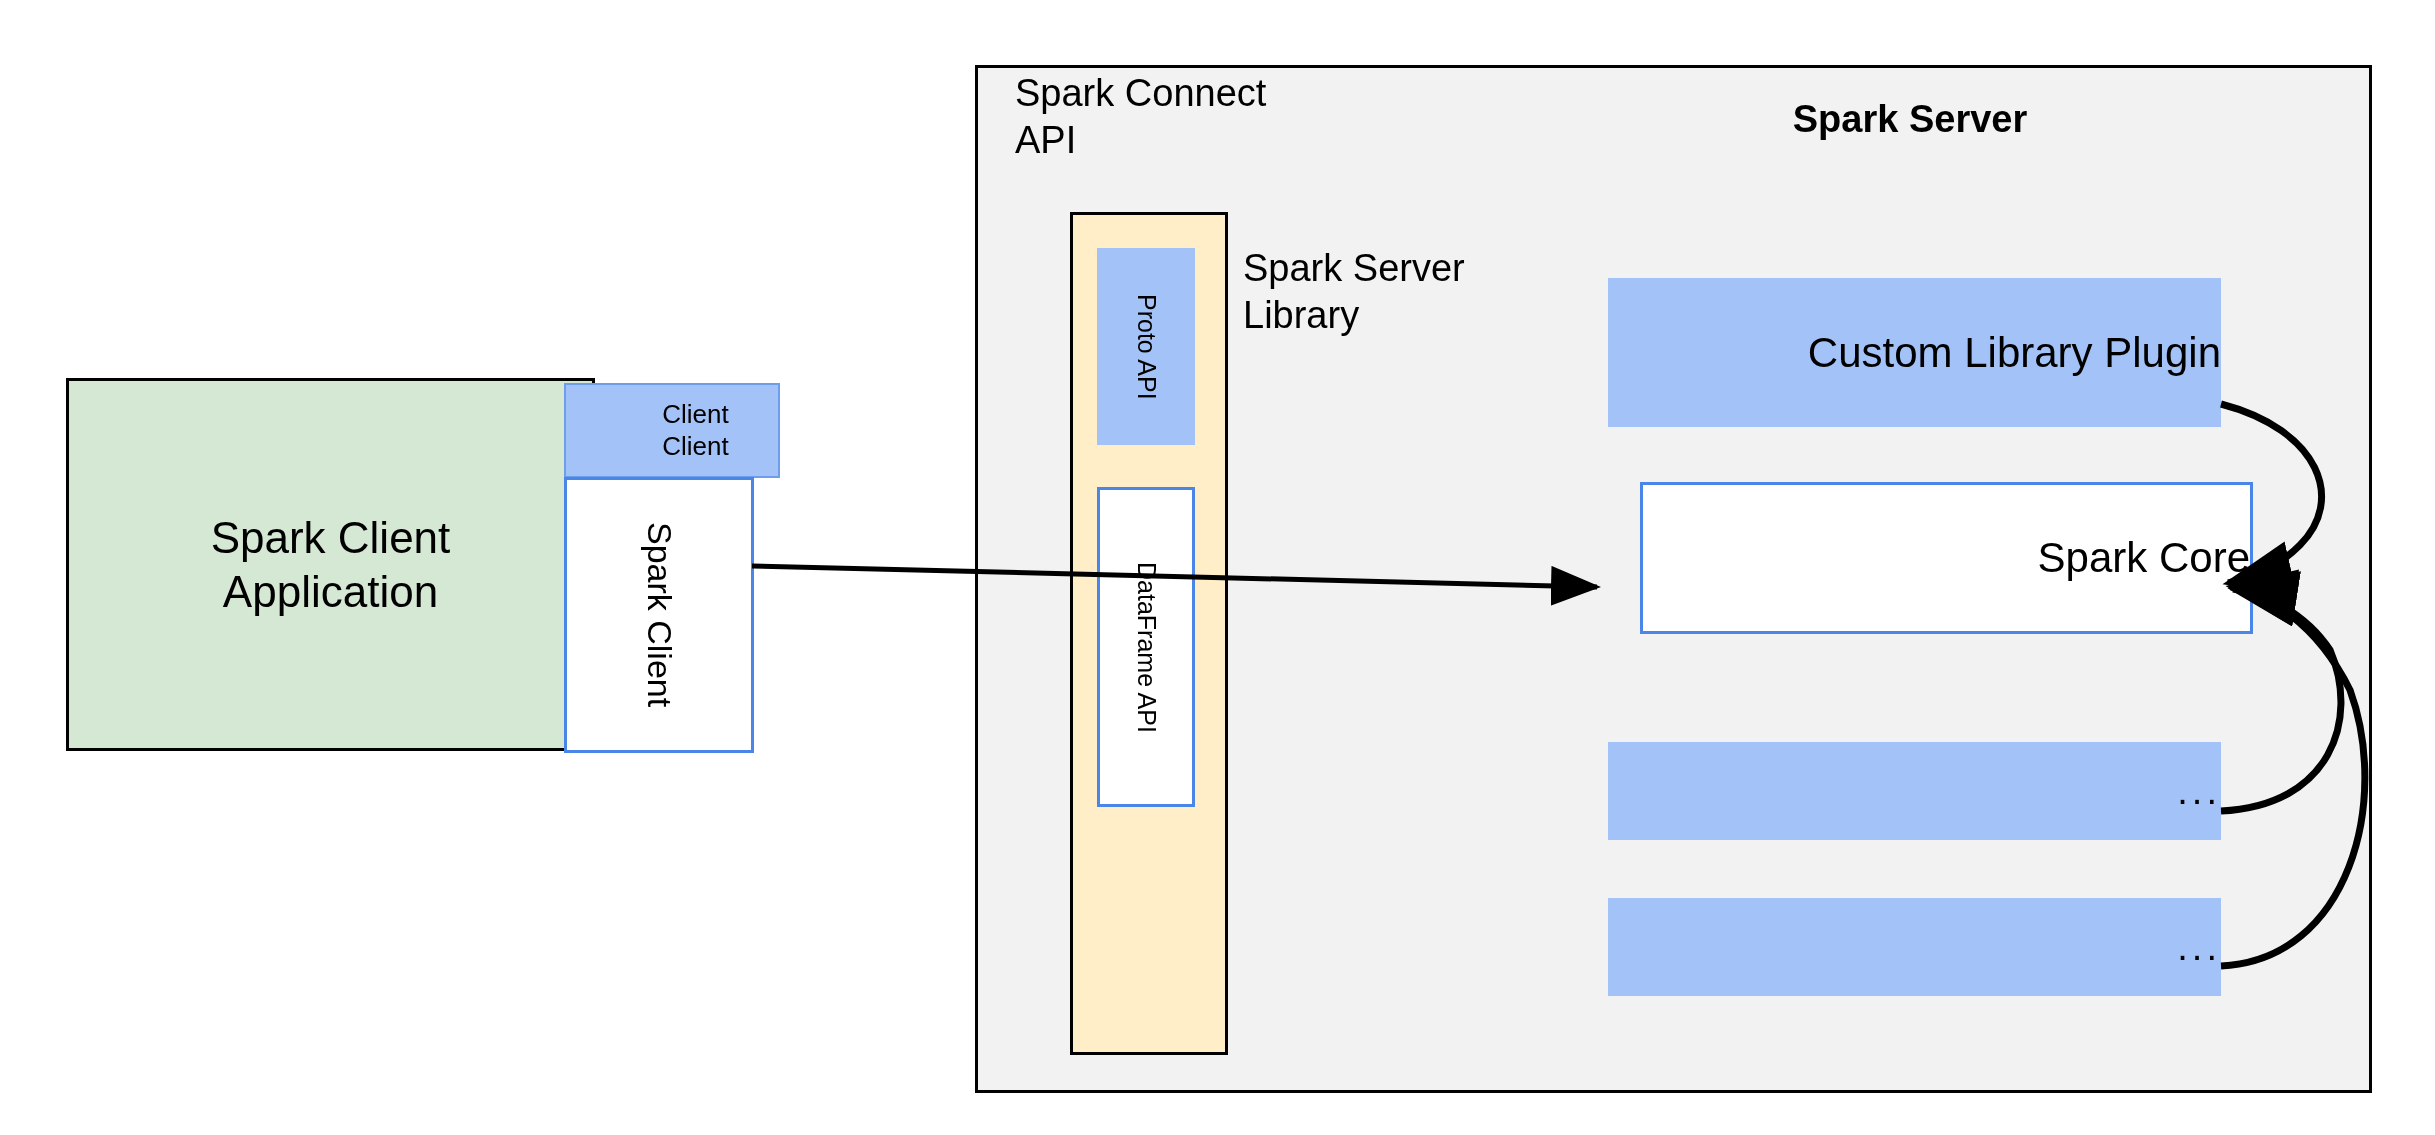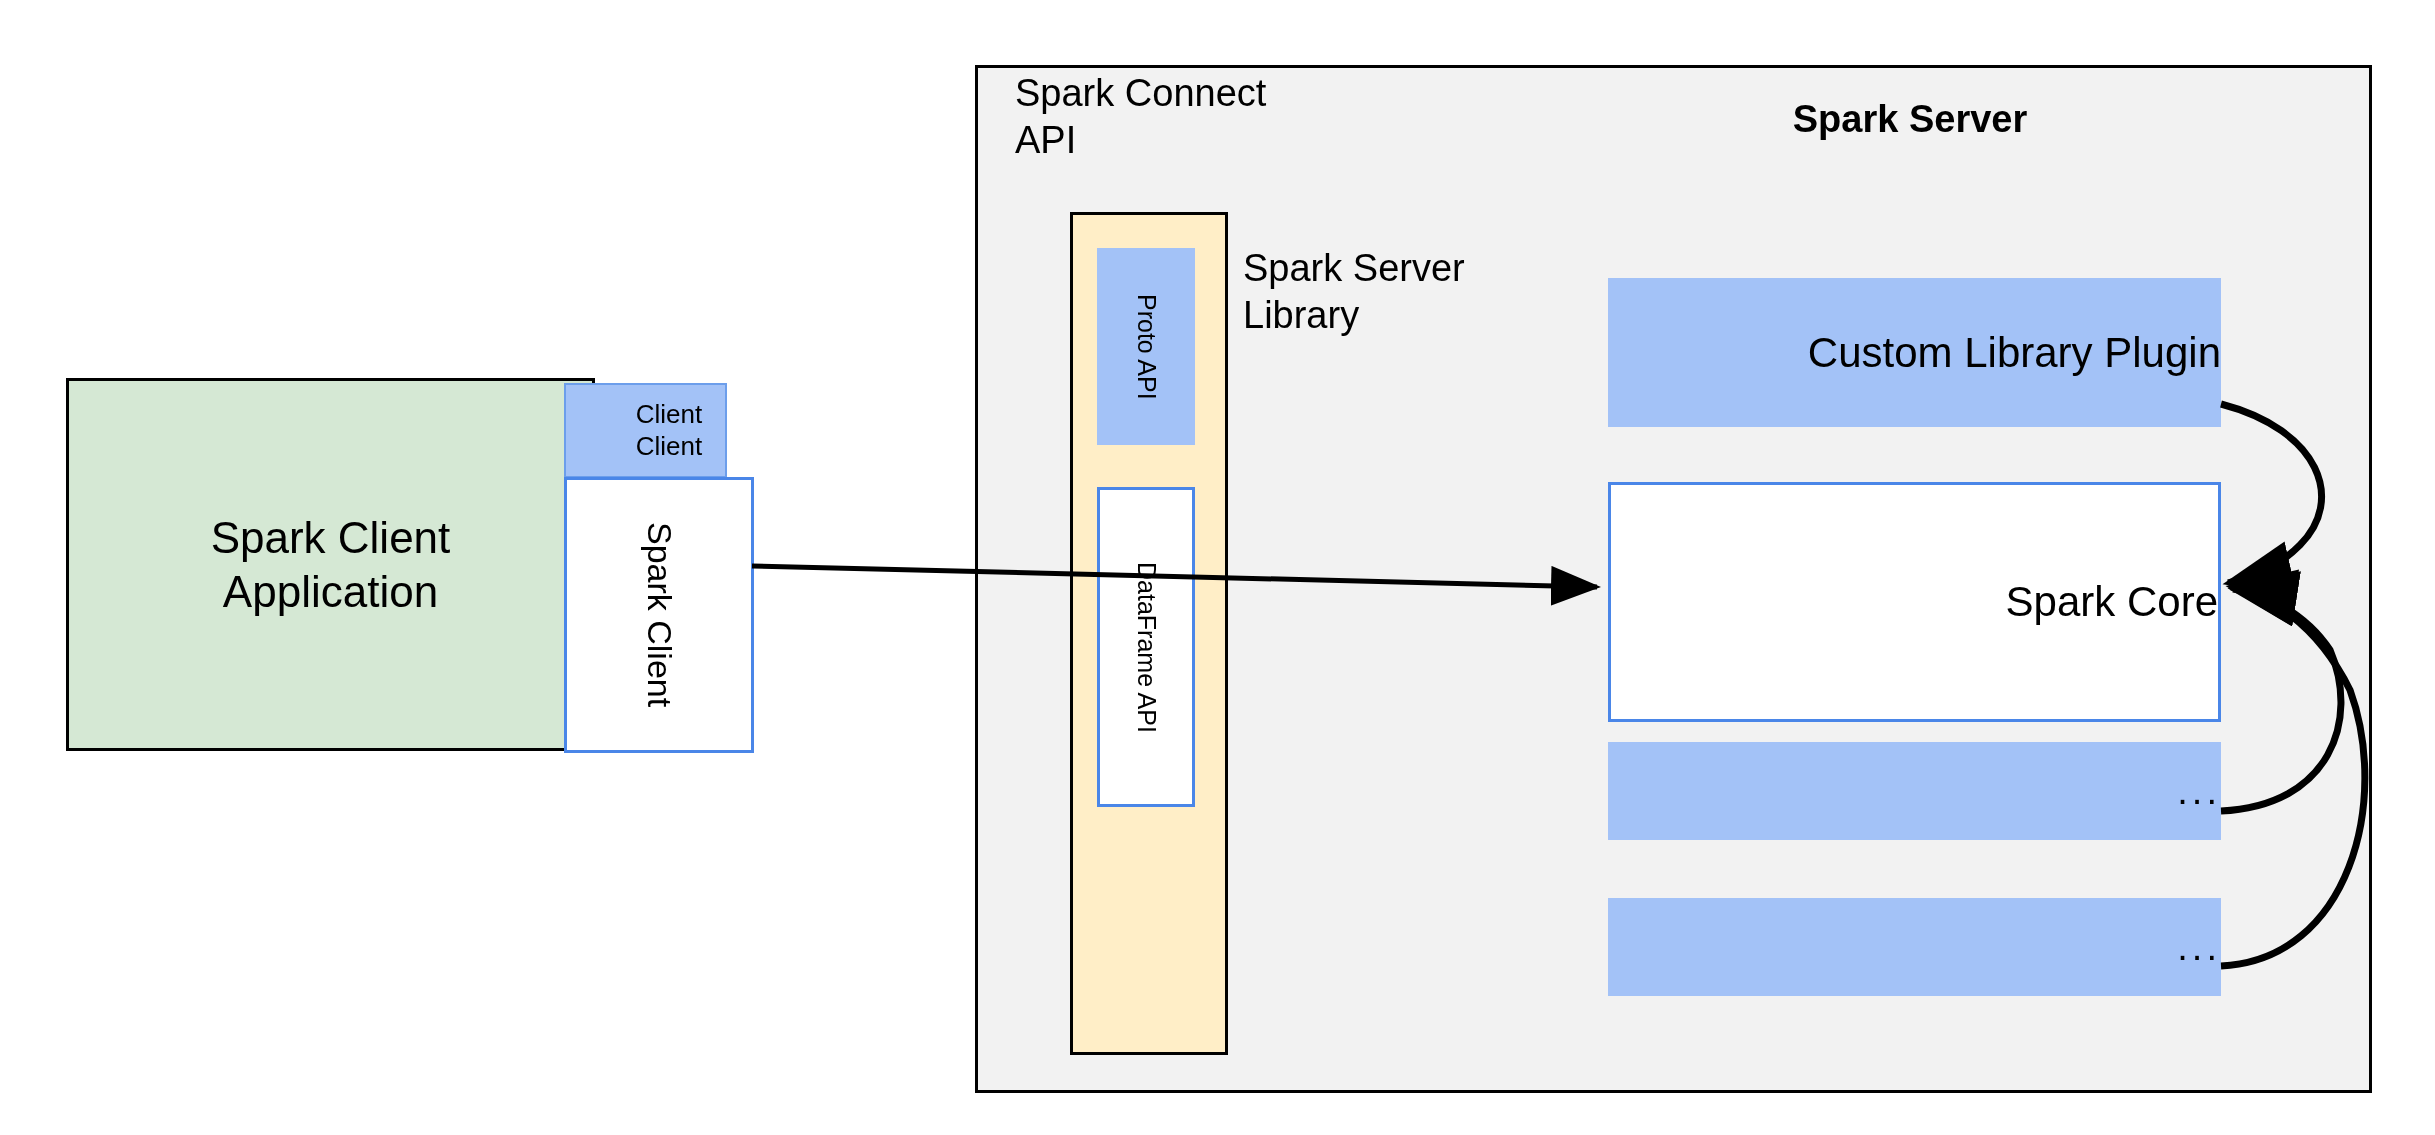--- a/index.html
+++ b/index.html
@@ -10,21 +10,21 @@
 
   
   #client-app{
     left:66px; top:378px; width:529px; height:373px;
     background:#d5e8d4; border:3px solid #000;
     display:flex;align-items:center;justify-content:center;
     text-align:center; font-size:44px; line-height:1.22; font-weight:400;
     z-index:3;
   }
   #client-package{
-    left:564px; top:383px; width:163px; height:95px;
+    left:564px; top:383px; width:216px; height:95px;
     background:#a3c2f7; border:2px solid #6c9eeb;
     display:flex;align-items:center;justify-content:center;
     text-align:center;font-size:26px;line-height:1.2;
     z-index:4;
     padding-left:47px;
   }
   #spark-client{
     left:564px; top:477px; width:190px; height:276px;
     background:#ffffff; border:3px solid #4a86e8;
     display:flex;align-items:center;justify-content:center;
@@ -79,21 +79,21 @@
   }
   #dataframe-api .vtext{font-size:25px;}
 
   
   .rbox{
     left:1608px; width:613px;
     display:flex;align-items:center;justify-content:flex-end;
     font-size:42px; z-index:3;
   }
   #custom-plugin{ top:278px; height:149px; background:#a3c2f7; }
-  #spark-core{   top:482px; height:240px; background:#ffffff; border:3px solid #4a86e8; }
+  #spark-core{   top:482px; height:152px; background:#ffffff; border:3px solid #4a86e8;margin-left:32px; }
   #dots-1{       top:742px; height:98px;  background:#a3c2f7; font-size:38px; letter-spacing:4px;}
   #dots-2{       top:898px; height:98px;  background:#a3c2f7; font-size:38px; letter-spacing:4px;}
 
   
   #arrows{position:absolute;left:0;top:0;width:2435px;height:1135px;z-index:6;pointer-events:none;}
 </style>
 </head>
 <body>
 
 <div id="stage">

